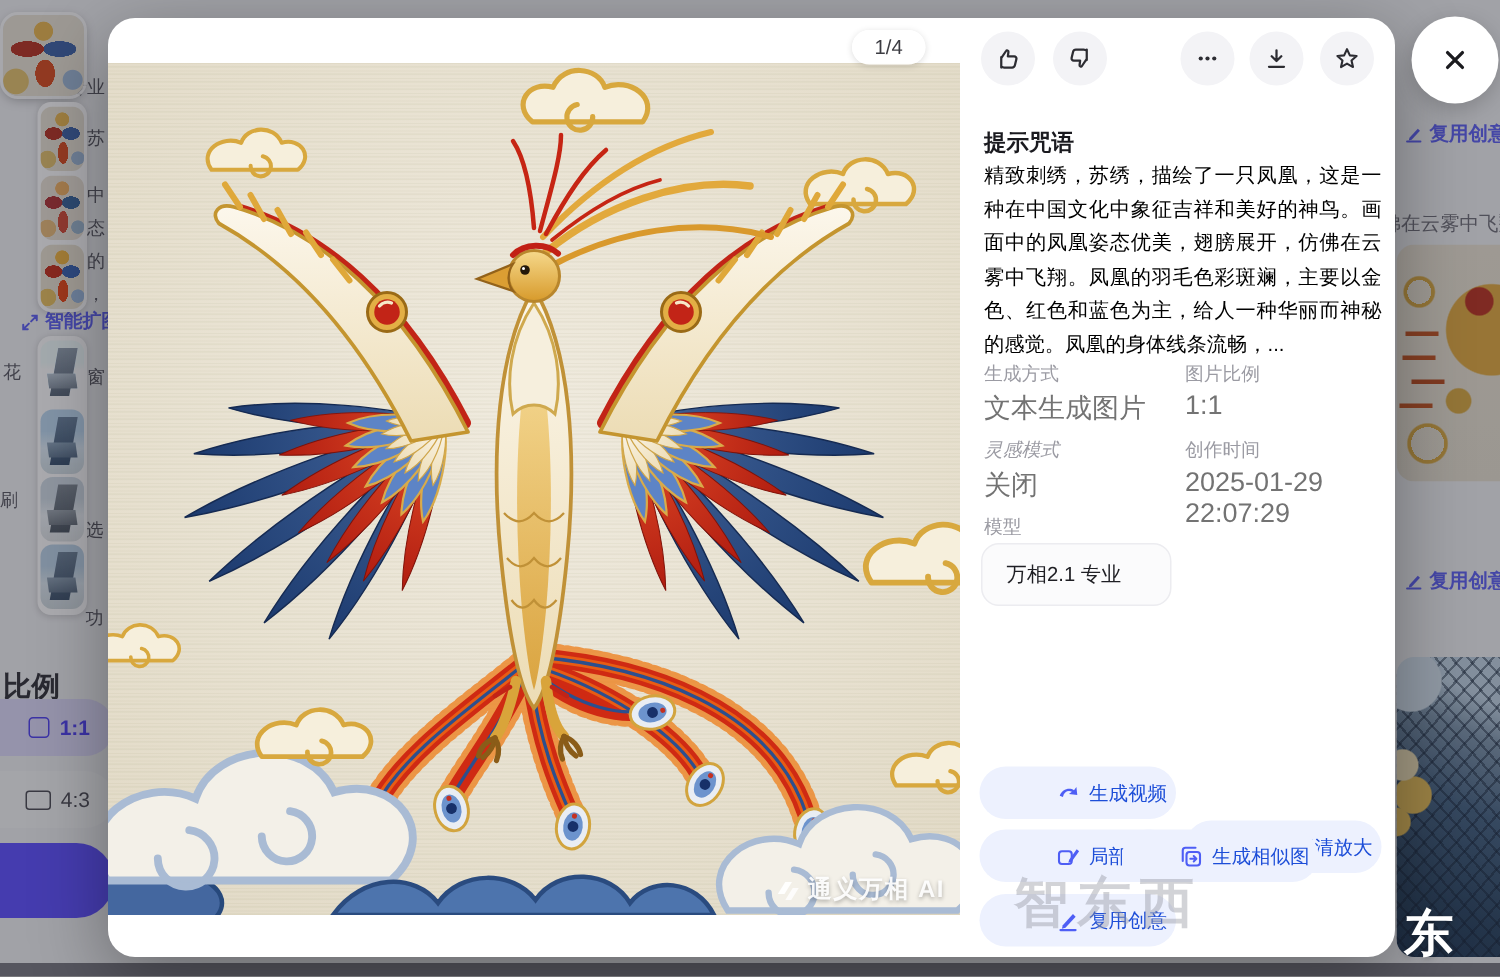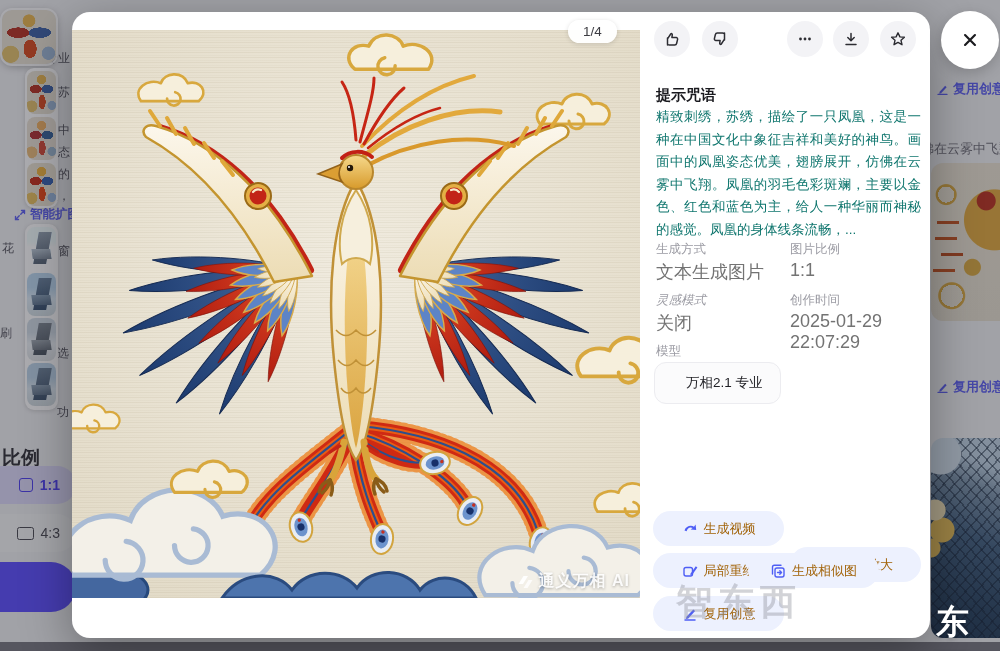--- a/index.html
+++ b/index.html
@@ -55,44 +55,44 @@
       radial-gradient(circle at 16% 46%,#e5bd55 0 12px,rgba(0,0,0,0) 13px),
       radial-gradient(circle at 0% 55%,#e5bd55 0 9px,rgba(0,0,0,0) 10px),
       repeating-linear-gradient(48deg,rgba(16,30,50,.45) 0 1.5px,rgba(0,0,0,0) 1.5px 8px),
       repeating-linear-gradient(-48deg,rgba(16,30,50,.45) 0 1.5px,rgba(0,0,0,0) 1.5px 8px),
       linear-gradient(205deg,#bed2e2 0 14%,#7b93a9 26%,#42607f 48%,#27425e 78%,#1c3450 100%);}
   .tail-text{position:absolute;font-size:13px;color:#6d6d76;white-space:nowrap;z-index:2;}
 
   
   .modal{position:absolute;left:72px;top:12px;width:858px;height:626px;background:#fff;
          border-radius:18px;box-shadow:0 14px 50px rgba(0,0,0,.35);z-index:10;overflow:hidden;}
-  .img-area{position:absolute;left:0;top:18px;width:568px;height:568px;background:#e9e4d8;}
+  .img-area{position:absolute;left:0;top:30px;width:568px;height:568px;background:#e9e4d8;}
   .pager{position:absolute;left:496px;top:8px;padding:4px 15px;background:rgba(255,255,255,.96);
          border-radius:15px;font-size:13.5px;color:#3c3c42;box-shadow:0 1px 5px rgba(0,0,0,.14);z-index:3;}
   .img-wm{position:absolute;right:10px;bottom:6px;display:flex;align-items:center;gap:6px;
           color:rgba(255,255,255,.92);font-size:16px;font-weight:600;letter-spacing:1px;
           text-shadow:0 1px 3px rgba(0,0,0,.3);z-index:2;}
 
   .tool-circle{position:absolute;width:36px;height:36px;border-radius:50%;background:#f3f3f6;border:none;
           display:flex;align-items:center;justify-content:center;color:#2c2c32;cursor:pointer;}
   .close-btn{position:absolute;left:941px;top:11px;width:58px;height:58px;border-radius:50%;background:#fff;
           border:none;display:flex;align-items:center;justify-content:center;z-index:11;
           box-shadow:0 4px 14px rgba(0,0,0,.18);cursor:pointer;}
 
   .p-title{position:absolute;left:584px;top:74px;font-size:15px;font-weight:700;color:#1a1a1f;}
   .p-copy{position:absolute;left:584px;top:76px;width:264px;text-align:right;font-size:13px;color:#6468f0;cursor:pointer;}
-  .p-text{position:absolute;left:584px;top:94px;width:265px;font-size:13.5px;line-height:22.5px;color:#0f766e;
+  .p-text{position:absolute;left:584px;top:94px;width:265px;font-size:13.5px;line-height:22.5px;color:#000000;
           text-align:justify;}
   .m-label{position:absolute;font-size:12.5px;color:#9b9ba3;}
   .m-value{position:absolute;font-size:18px;color:#737373;}
   .model-chip{position:absolute;left:582px;top:350px;width:127px;height:42px;border:1px solid #ececf0;
-          border-radius:12px;background:#fbfbfc;display:flex;align-items:center;padding-left:31px;
+          border-radius:12px;background:#fbfbfc;display:flex;align-items:center;padding-left:16px;
           box-sizing:border-box;font-size:13.5px;color:#1f1f24;}
   .act-btn{position:absolute;width:131px;height:35px;border-radius:18px;border:none;background:#edf1fe;
-          color:#a16207;font-size:13px;display:flex;align-items:center;justify-content:center;gap:6px;
+          color:#1d4ed8;font-size:13px;display:flex;align-items:center;justify-content:flex-end;gap:6px;
           cursor:pointer;font-family:inherit;}
 
   
   .ghost-wm{position:absolute;left:676px;top:578px;font-size:36px;font-weight:800;letter-spacing:6px;
           color:rgba(143,145,156,.40);z-index:12;pointer-events:none;}
   .corner-wm{position:absolute;left:936px;top:600px;font-size:33px;font-weight:800;letter-spacing:2px;
           color:#ffffff;text-shadow:0 1px 4px rgba(0,0,0,.25);z-index:12;pointer-events:none;}
 </style>
 </head>
 <body>

